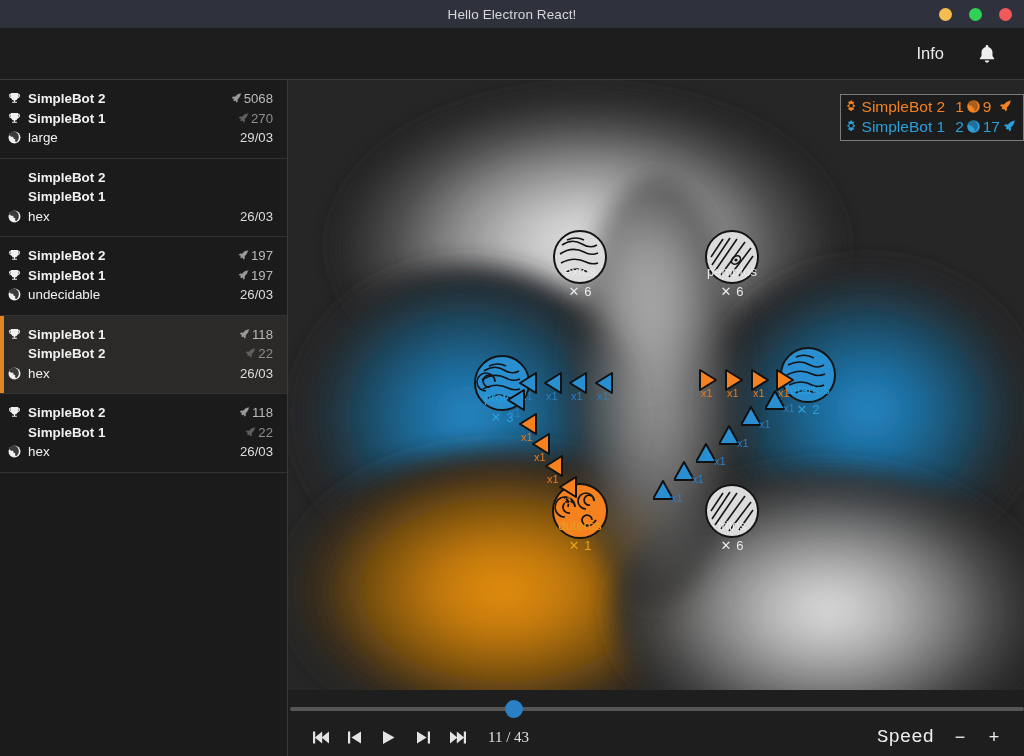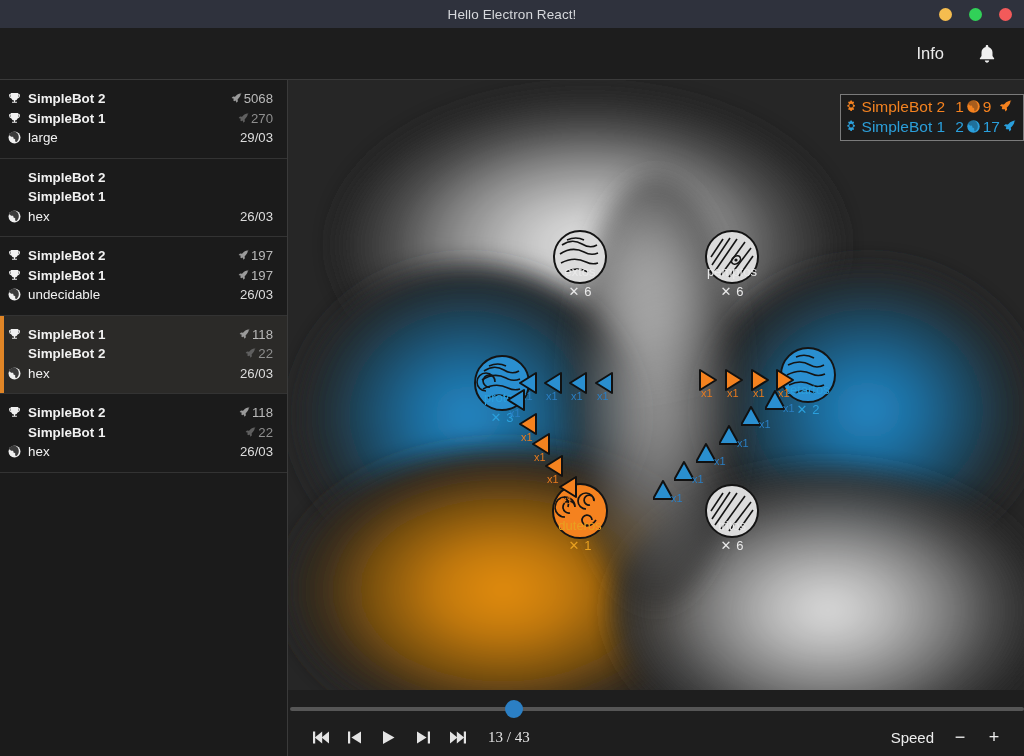--- a/index.html
+++ b/index.html
@@ -123,21 +123,21 @@
   .slider-thumb {
     position: absolute; top: 0px; width: 18px; height: 18px;
     border-radius: 50%; background: #2b7fc4; transform: translateX(-50%);
     cursor: pointer;
   }
   .ctrl-bar { position: absolute; left: 0; right: 0; top: 28px; height: 38px; display: flex; align-items: center; padding: 0 16px; }
   .ctrl-btn { width: 34px; height: 30px; display: flex; align-items: center; justify-content: center; cursor: pointer; }
   .ctrl-btn svg { display: block; fill: #e4e4e4; }
   .frame-counter { color: #e4e4e4; font-size: 15px; margin-left: 14px; font-family: "Liberation Serif", serif; }
   .speed-area { margin-left: auto; display: flex; align-items: center; gap: 18px; padding-right: 6px; }
-  .speed-label { color: #ededed; font-size: 15px; font-family: Liberation Sans, sans-serif;}
+  .speed-label { color: #ededed; font-size: 19px; font-family: Liberation Mono, monospace;}
   .speed-btn { color: #ededed; font-size: 18px; cursor: pointer; width: 16px; text-align: center; line-height: 1; }
 </style>
 </head>
 <body>
 
 <div id="app">
 
   <div class="titlebar">
     <span class="titlebar-title">Hello Electron React!</span>
     <div class="win-btns">
@@ -661,21 +661,21 @@
                 <path d="M1 1.5v12l9.6-6z"></path>
               </svg>
           </div>
           <div class="ctrl-btn">
             <svg width="17" height="15" viewBox="0 0 17 15">
                 <rect x="14.8" y="1.5" width="2.2" height="12"></rect>
                 <path d="M1 1.5v12l7.4-6z"></path>
                 <path d="M7.8 1.5v12l7.4-6z"></path>
               </svg>
           </div>
-          <span class="frame-counter">13 / 43</span>
+          <span class="frame-counter">11 / 43</span>
           <div class="speed-area">
             <span class="speed-label">Speed</span>
             <span class="speed-btn">−</span>
             <span class="speed-btn">+</span>
           </div>
         </div>
       </div>
 
     </div>
   </div>

